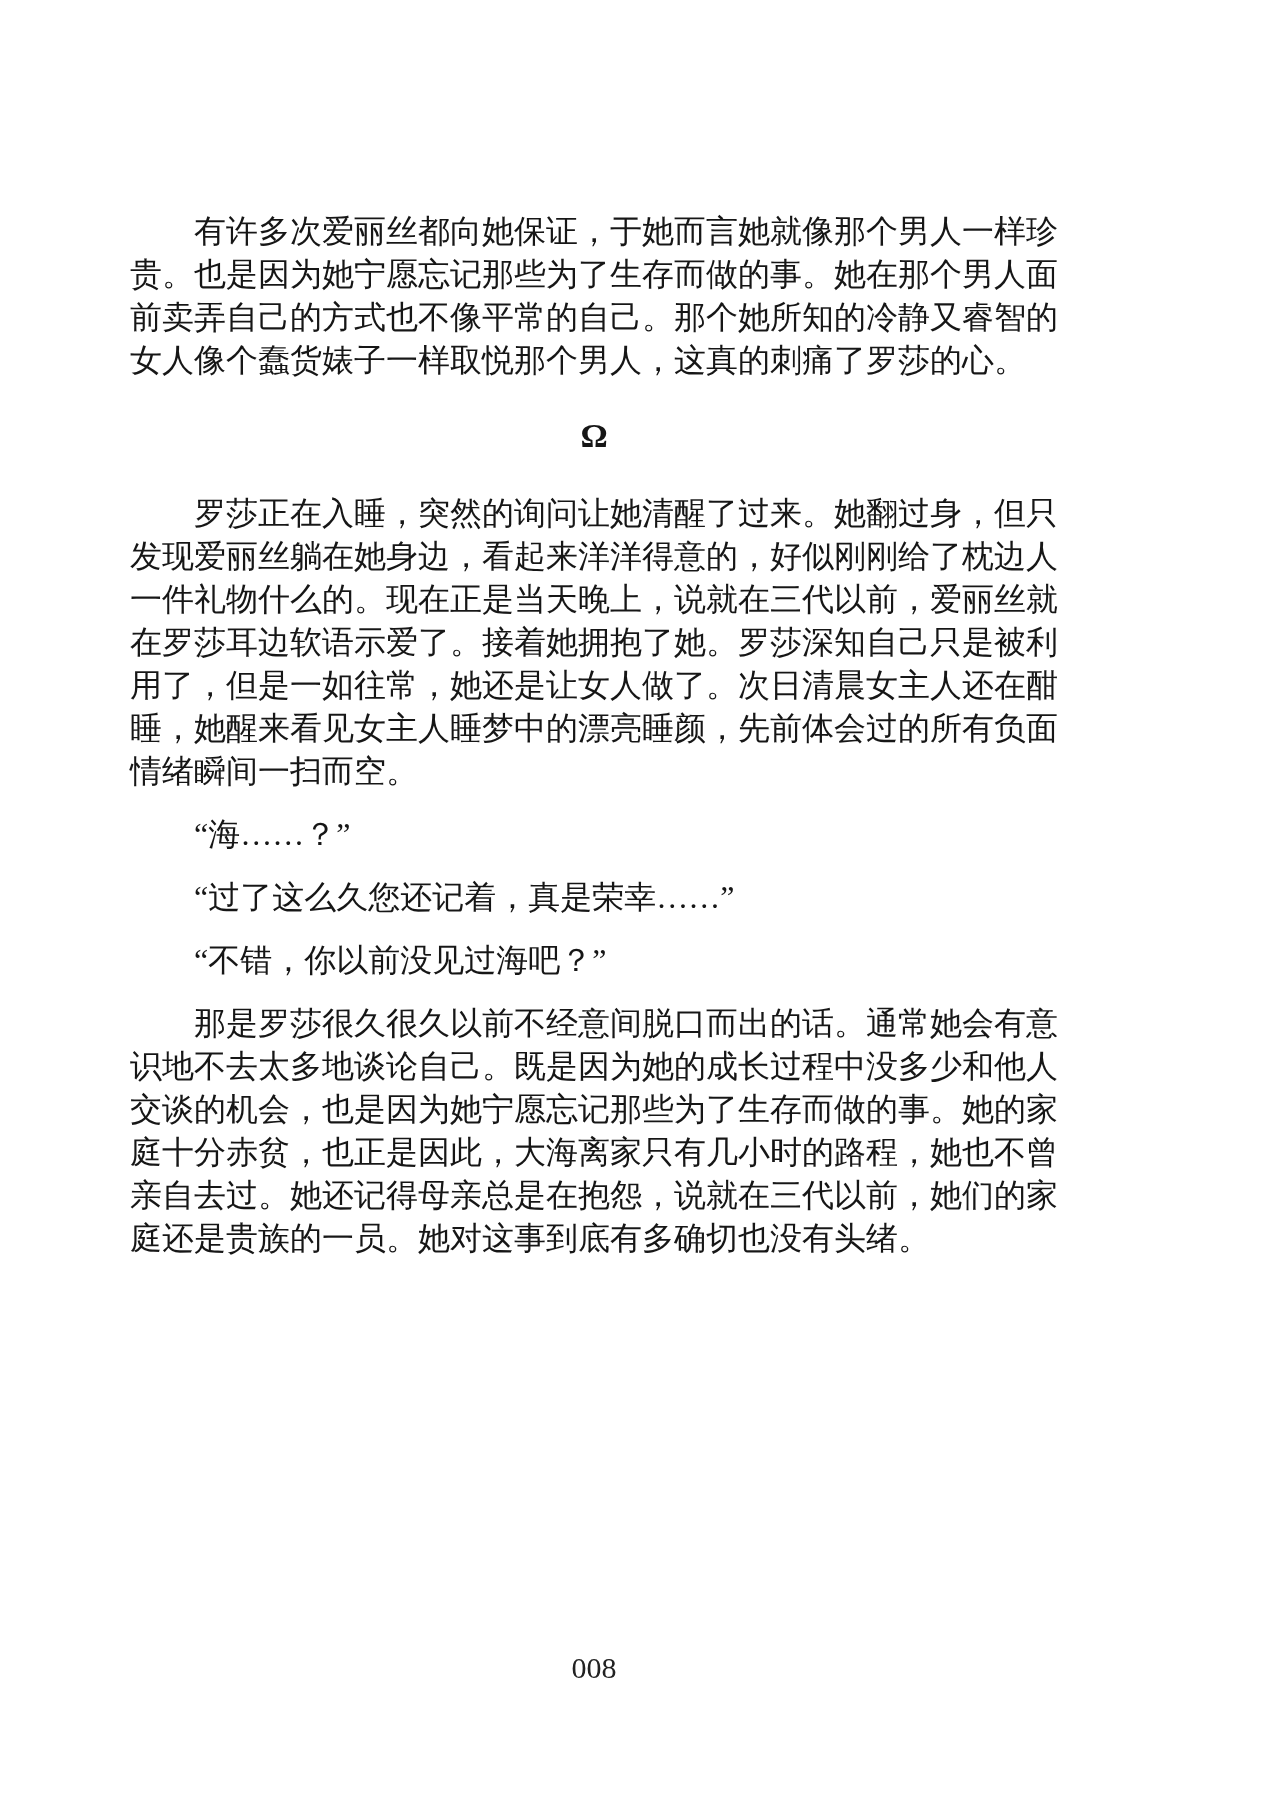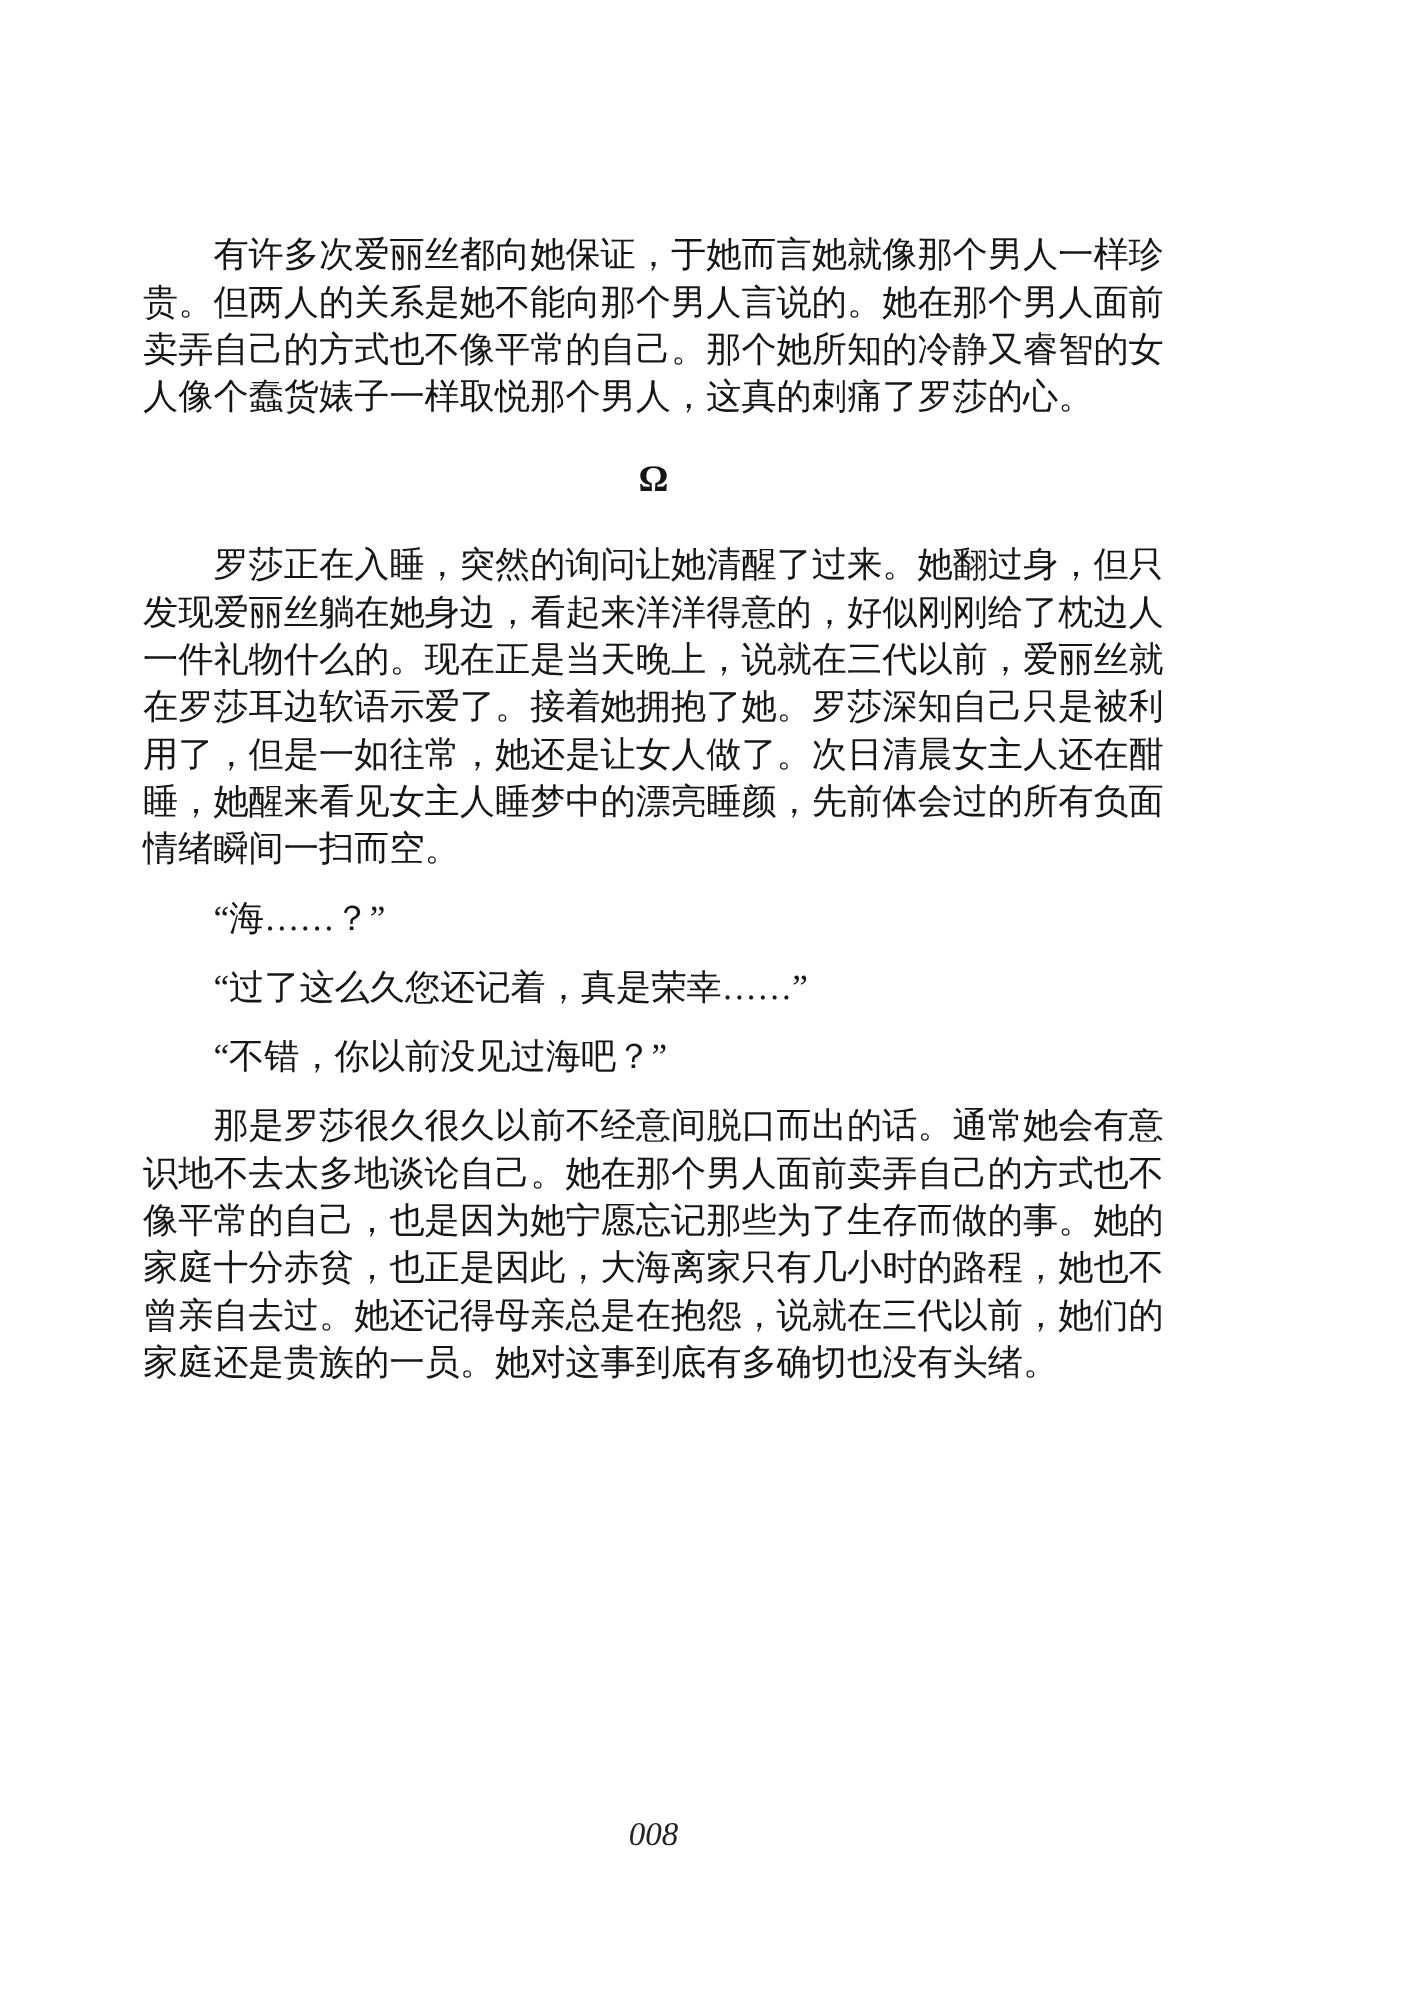--- a/index.html
+++ b/index.html
@@ -44,30 +44,29 @@
   }
   .page-footer {
     position: absolute;
     top: 1648px;
     left: 130px;
     width: 928px;
     text-align: center;
     font-size: 30px;
     line-height: 40px;
     color: #222222;
-    font-style: italic;
   }
 </style>
 </head>
 <body>
 
 <div class="page">
   <div class="text-column">
-      <p class="narration">有许多次爱丽丝都向她保证，于她而言她就像那个男人一样珍贵。但两人的关系是她不能向那个男人言说的。她在那个男人面前卖弄自己的方式也不像平常的自己。那个她所知的冷静又睿智的女人像个蠢货婊子一样取悦那个男人，这真的刺痛了罗莎的心。</p>
+      <p class="narration">有许多次爱丽丝都向她保证，于她而言她就像那个男人一样珍贵。也是因为她宁愿忘记那些为了生存而做的事。她在那个男人面前卖弄自己的方式也不像平常的自己。那个她所知的冷静又睿智的女人像个蠢货婊子一样取悦那个男人，这真的刺痛了罗莎的心。</p>
       <p class="divider">Ω</p>
       <p class="narration">罗莎正在入睡，突然的询问让她清醒了过来。她翻过身，但只发现爱丽丝躺在她身边，看起来洋洋得意的，好似刚刚给了枕边人一件礼物什么的。现在正是当天晚上，说就在三代以前，爱丽丝就在罗莎耳边软语示爱了。接着她拥抱了她。罗莎深知自己只是被利用了，但是一如往常，她还是让女人做了。次日清晨女主人还在酣睡，她醒来看见女主人睡梦中的漂亮睡颜，先前体会过的所有负面情绪瞬间一扫而空。</p>
       <p class="dialogue">“海……？”</p>
       <p class="dialogue">“过了这么久您还记着，真是荣幸……”</p>
       <p class="dialogue">“不错，你以前没见过海吧？”</p>
-      <p class="narration">那是罗莎很久很久以前不经意间脱口而出的话。通常她会有意识地不去太多地谈论自己。她在那个男人面前卖弄自己的方式也不像平常的自己，也是因为她宁愿忘记那些为了生存而做的事。她的家庭十分赤贫，也正是因此，大海离家只有几小时的路程，她也不曾亲自去过。她还记得母亲总是在抱怨，说就在三代以前，她们的家庭还是贵族的一员。她对这事到底有多确切也没有头绪。</p>
+      <p class="narration">那是罗莎很久很久以前不经意间脱口而出的话。通常她会有意识地不去太多地谈论自己。既是因为她的成长过程中没多少和他人交谈的机会，也是因为她宁愿忘记那些为了生存而做的事。她的家庭十分赤贫，也正是因此，大海离家只有几小时的路程，她也不曾亲自去过。她还记得母亲总是在抱怨，说就在三代以前，她们的家庭还是贵族的一员。她对这事到底有多确切也没有头绪。</p>
     </div>
   <div class="page-footer">008</div>
 </div>
 
 </body></html>

